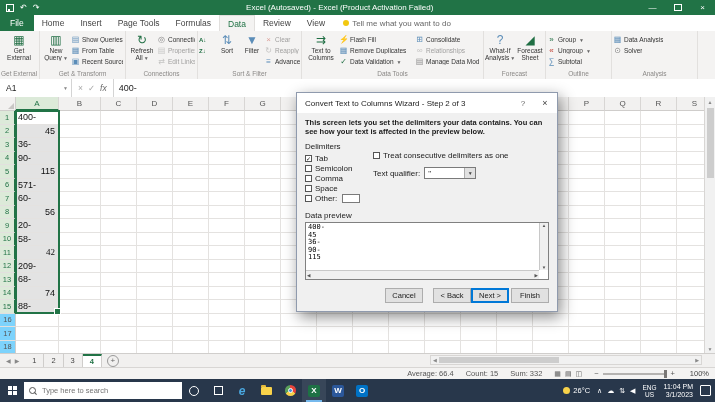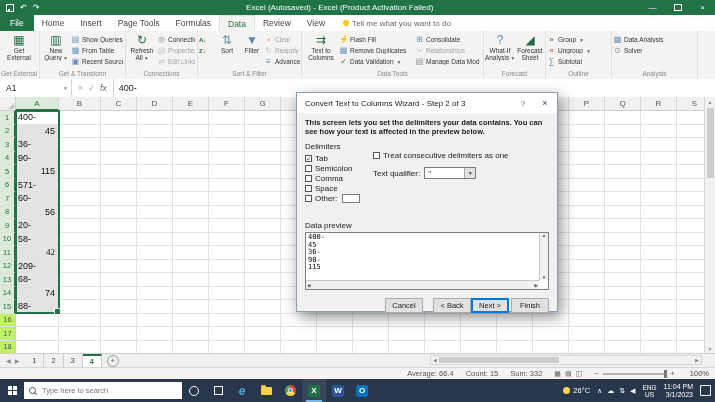--- a/index.html
+++ b/index.html
@@ -47,21 +47,21 @@
   .fx{font-style:italic;color:#6a6a6a}
   .fvalue{flex:1;display:flex;align-items:center;padding-left:5px;color:#222;font-size:9px}
   
   #grid{position:absolute;top:97px;left:0;width:715px;height:256px;background:#fff;overflow:hidden}
   .ghead{display:flex;height:14px}
   .corner{width:16px;box-sizing:border-box;background:#f2f1f0;border-right:1px solid #cfcdcb;border-bottom:1px solid #cfcdcb;position:relative;flex:0 0 auto}
   .corner::after{content:"";position:absolute;right:1px;bottom:1px;border-left:6px solid transparent;border-bottom:6px solid #c8c6c4}
   .ch{box-sizing:border-box;background:#f2f1f0;border-right:1px solid #d8d6d4;border-bottom:1px solid #cfcdcb;font-size:8px;color:#555;display:flex;align-items:center;justify-content:center;flex:0 0 auto}
   .ch.sel{background:#dcead9;color:#217346;border-bottom:2px solid #217346}
   .grow{display:flex;height:13.5px}
-  .rh{width:16px;box-sizing:border-box;background:#bef264;border-right:1px solid #cfcdcb;border-bottom:1px solid #e2e0de;font-size:7.5px;color:#555;display:flex;align-items:center;justify-content:center;flex:0 0 auto}
+  .rh{width:16px;box-sizing:border-box;background:#7dd3fc;border-right:1px solid #cfcdcb;border-bottom:1px solid #e2e0de;font-size:7.5px;color:#555;display:flex;align-items:center;justify-content:center;flex:0 0 auto}
   .rh.sel{background:#dcead9;color:#217346;border-right:2px solid #217346}
   .gc{box-sizing:border-box;border-right:1px solid #e4e2e0;border-bottom:1px solid #e4e2e0;font-size:9px;color:#111;display:flex;align-items:center;overflow:hidden;flex:0 0 auto}
   .gc.left{justify-content:flex-start;padding-left:2px}
   .gc.right{justify-content:flex-end;padding-right:3px}
   .gc.selcell{background:#e3e3e3}
   #selbox{position:absolute;left:15px;top:13px;width:45px;height:204px;border:2px solid #217346;box-sizing:border-box;pointer-events:none}
   #selbox .handle{position:absolute;right:-3px;bottom:-3px;width:5px;height:5px;background:#217346;border:1px solid #fff}
   #vscroll{position:absolute;top:0;right:0;width:11px;height:256px;background:#f1f1f1;border-left:1px solid #d8d6d4;display:flex;flex-direction:column;align-items:center;font-size:5px;color:#888;box-sizing:border-box}
   #vscroll .thumb{width:7px;height:70px;background:#cdcdcd;margin-top:2px}
   #vscroll .sarr{height:9px;display:flex;align-items:center}
@@ -114,21 +114,21 @@
   .notif{width:9px;height:9px;border:1px solid #fff;border-radius:1px}
   
   #dialog{position:absolute;left:296px;top:92px;width:262px;height:220px;background:#f0f0f0;border:1px solid #8f9aad;
           box-shadow:3px 5px 14px rgba(0,0,0,.45);z-index:10;font-size:8px;color:#1a1a1a;box-sizing:border-box}
   .dtitle{height:20px;background:#fff;display:flex;align-items:center;padding-left:8px;font-size:8px;color:#222}
   .dhelp{margin-left:auto;width:20px;text-align:center;color:#666}
   .dclose{width:24px;text-align:center;color:#444;font-size:9px}
   .dbody{padding:5px 8px 0}
   .ddesc{font-weight:bold;font-size:7.5px;line-height:9px;margin-bottom:4px}
   .dlabel{font-size:8px;margin:2px 0}
-  .dmain{display:flex;margin-bottom:18px}
+  .dmain{display:flex;margin-bottom:8px}
   .ddelims{width:66px;flex:0 0 auto}
   .crow{display:flex;align-items:center;gap:3px;height:10px}
   .cb{width:7px;height:7px;border:1px solid #555;background:#fff;font-size:6px;line-height:6px;text-align:center;box-sizing:border-box;flex:0 0 auto;color:#111}
   .otherinput{width:18px;height:9px;border:1px solid #7a7a7a;background:#fff;margin-left:2px;box-sizing:border-box}
   .dright{flex:1;padding-top:10px;padding-left:2px}
   .dqualrow{display:flex;align-items:center;gap:4px;margin-top:7px}
   .ddrop{width:52px;height:12px;border:1px solid #7a7a7a;background:#fff;display:flex;align-items:center;box-sizing:border-box}
   .ddrop .val{flex:1;padding-left:3px}
   .ddrop .darr{width:11px;height:100%;background:#e1e1e1;border-left:1px solid #adadad;display:flex;align-items:center;justify-content:center;font-size:5px;color:#444;box-sizing:border-box}
   .dpreview{position:relative;height:56px;border:1px solid #808080;background:#fff;margin-top:1px}

